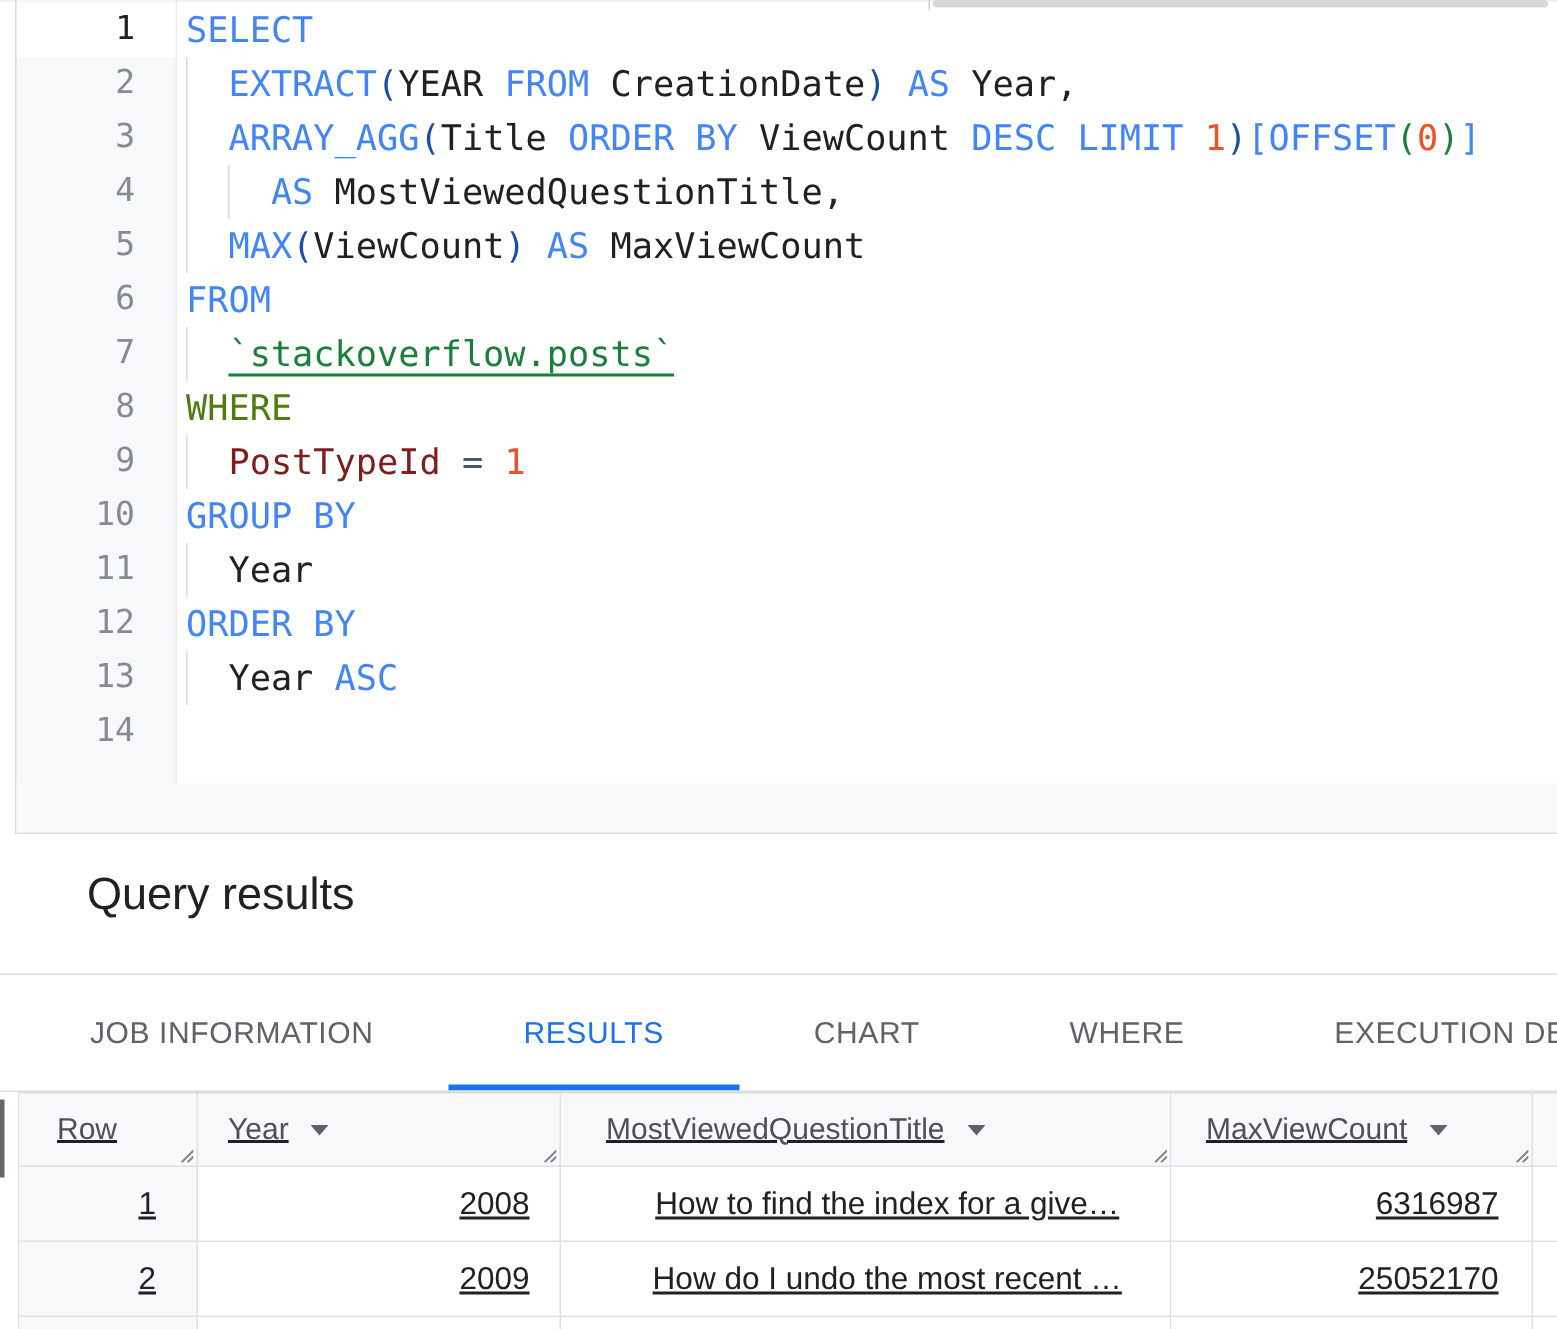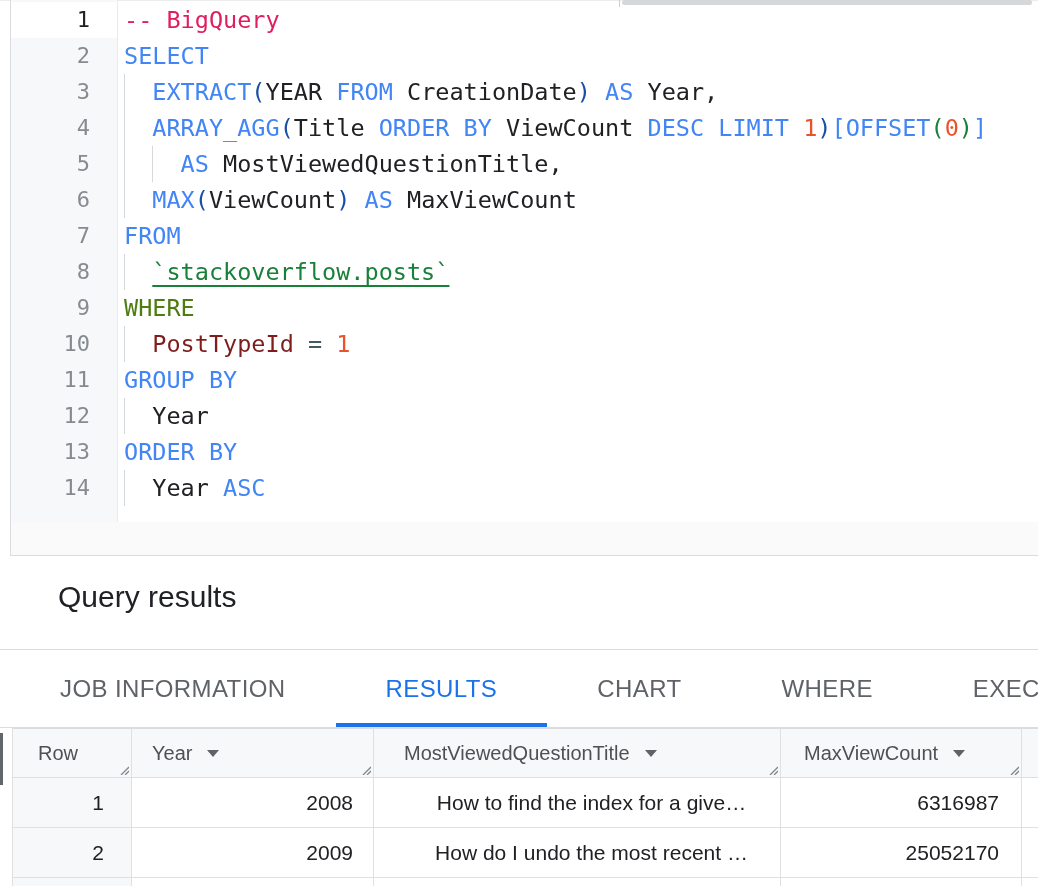--- a/index.html
+++ b/index.html
@@ -32,28 +32,28 @@
   
   .results-panel{position:absolute;top:556px;left:0;right:0;height:94px;background:#fff;
                  border-bottom:1px solid #dadce0;box-sizing:border-box;}
   .results-title{padding:24px 0 0 58px;font-size:30px;color:#202124;}
 
   
   .tabbar{position:absolute;top:651px;left:0;right:0;height:77px;background:#fff;
           border-bottom:1px solid #dadce0;box-sizing:border-box;
           display:flex;align-items:stretch;padding-left:10px;overflow:hidden;}
   .tab{display:flex;align-items:center;padding:0 50px;position:relative;cursor:pointer;
-       font-size:24px;font-weight:500;letter-spacing:.4px;color:#5f6368;white-space:nowrap;}
+       font-size:20px;font-weight:500;letter-spacing:.4px;color:#5f6368;white-space:nowrap;}
   .tab.active{color:var(--accent,#1a73e8);}
   .tab.active::after{content:"";position:absolute;left:0;right:0;bottom:0;height:4px;
                      background:var(--accent,#1a73e8);}
 
   
   .table-wrap{position:absolute;top:728px;left:12px;width:1026px;
-              border-left:1px solid #e0e0e0;box-sizing:border-box;}
+              border-left:1px solid #e0e0e0;box-sizing:border-box;text-decoration:underline;}
   .tr{display:grid;grid-template-columns:119px 242px 407px 241px 1fr;}
   .th,.td{border-right:1px solid #e0e0e0;border-bottom:1px solid #e0e0e0;
           box-sizing:border-box;overflow:hidden;white-space:nowrap;}
   .th{height:50px;background:#f7f8f9;display:flex;align-items:center;position:relative;
       font-size:20px;font-weight:500;color:#4d5156;border-top:1px solid #dadce0;}
   .th:last-child,.td:last-child{border-right:none;}
   .td{height:50px;line-height:49px;font-size:21px;color:#202124;background:#fff;}
   .sliver .td{height:8px;border-bottom:none;}
   .td.rownum{background:#f7f8f9;text-align:right;padding-right:27px;}
   .td.year{text-align:right;padding-right:20px;}
@@ -86,21 +86,20 @@
       <div class="ln">7</div>
       <div class="ln">8</div>
       <div class="ln">9</div>
       <div class="ln">10</div>
       <div class="ln">11</div>
       <div class="ln">12</div>
       <div class="ln">13</div>
       <div class="ln">14</div>
     </div>
   <div class="code-lines">
-      <div class="code-line"><span style="color: rgb(224, 30, 95);">-- BigQuery</span></div>
       <div class="code-line"><span style="color: rgb(66, 133, 244);">SELECT</span></div>
       <div class="code-line"><span class="indent-guide" style="left: 5px;"></span><span style="color: rgb(32, 33, 36);">  </span><span style="color: rgb(66, 133, 244);">EXTRACT</span><span style="color: rgb(23, 78, 166);">(</span><span style="color: rgb(32, 33, 36);">YEAR </span><span style="color: rgb(66, 133, 244);">FROM</span><span style="color: rgb(32, 33, 36);"> CreationDate</span><span style="color: rgb(23, 78, 166);">)</span><span style="color: rgb(66, 133, 244);"> AS </span><span style="color: rgb(32, 33, 36);">Year,</span></div>
       <div class="code-line"><span class="indent-guide" style="left: 5px;"></span><span style="color: rgb(32, 33, 36);">  </span><span style="color: rgb(66, 133, 244);">ARRAY_AGG</span><span style="color: rgb(23, 78, 166);">(</span><span style="color: rgb(32, 33, 36);">Title </span><span style="color: rgb(66, 133, 244);">ORDER BY</span><span style="color: rgb(32, 33, 36);"> ViewCount </span><span style="color: rgb(66, 133, 244);">DESC LIMIT </span><span style="color: rgb(232, 83, 42);">1</span><span style="color: rgb(23, 78, 166);">)</span><span style="color: rgb(66, 133, 244);">[</span><span style="color: rgb(66, 133, 244);">OFFSET</span><span style="color: rgb(24, 128, 56);">(</span><span style="color: rgb(232, 83, 42);">0</span><span style="color: rgb(24, 128, 56);">)</span><span style="color: rgb(66, 133, 244);">]</span></div>
       <div class="code-line"><span class="indent-guide" style="left: 5px;"></span><span class="indent-guide" style="left: 33.3114px;"></span><span style="color: rgb(32, 33, 36);">    </span><span style="color: rgb(66, 133, 244);">AS</span><span style="color: rgb(32, 33, 36);"> MostViewedQuestionTitle,</span></div>
       <div class="code-line"><span class="indent-guide" style="left: 5px;"></span><span style="color: rgb(32, 33, 36);">  </span><span style="color: rgb(66, 133, 244);">MAX</span><span style="color: rgb(23, 78, 166);">(</span><span style="color: rgb(32, 33, 36);">ViewCount</span><span style="color: rgb(23, 78, 166);">)</span><span style="color: rgb(66, 133, 244);"> AS </span><span style="color: rgb(32, 33, 36);">MaxViewCount</span></div>
       <div class="code-line"><span style="color: rgb(66, 133, 244);">FROM</span></div>
       <div class="code-line"><span class="indent-guide" style="left: 5px;"></span><span style="color: rgb(32, 33, 36);">  </span><span class="table-link" style="color: rgb(24, 128, 56); margin-top: 48px;">`stackoverflow.posts`</span></div>
       <div class="code-line"><span style="color: #4d7c0f;">WHERE</span></div>
       <div class="code-line"><span class="indent-guide" style="left: 5px;"></span><span style="color: #7f1d1d;">  PostTypeId </span><span style="color: rgb(69, 90, 100);">=</span><span style="color: rgb(32, 33, 36);"> </span><span style="color: rgb(232, 83, 42);">1</span></div>
       <div class="code-line"><span style="color: rgb(66, 133, 244);">GROUP BY</span></div>

